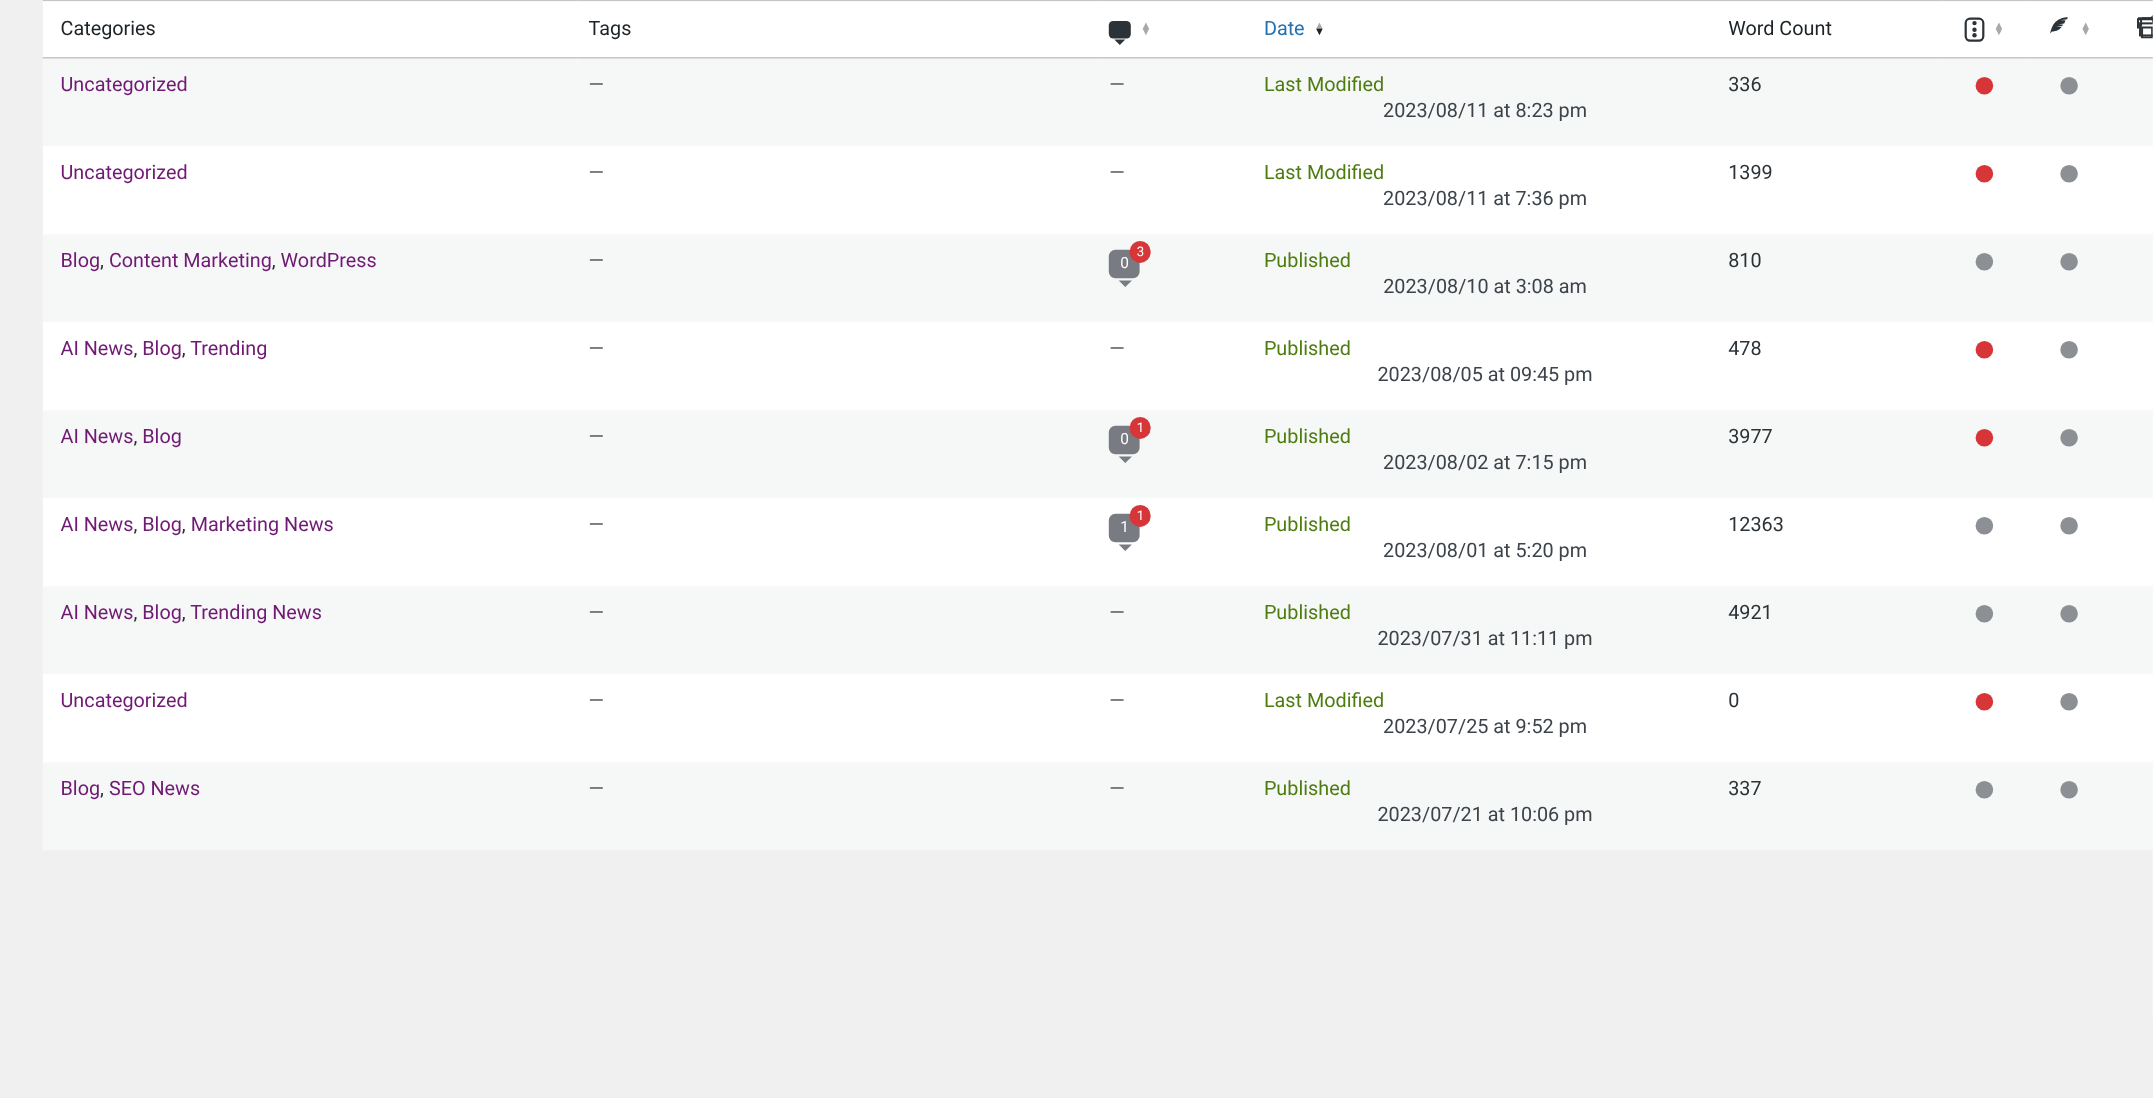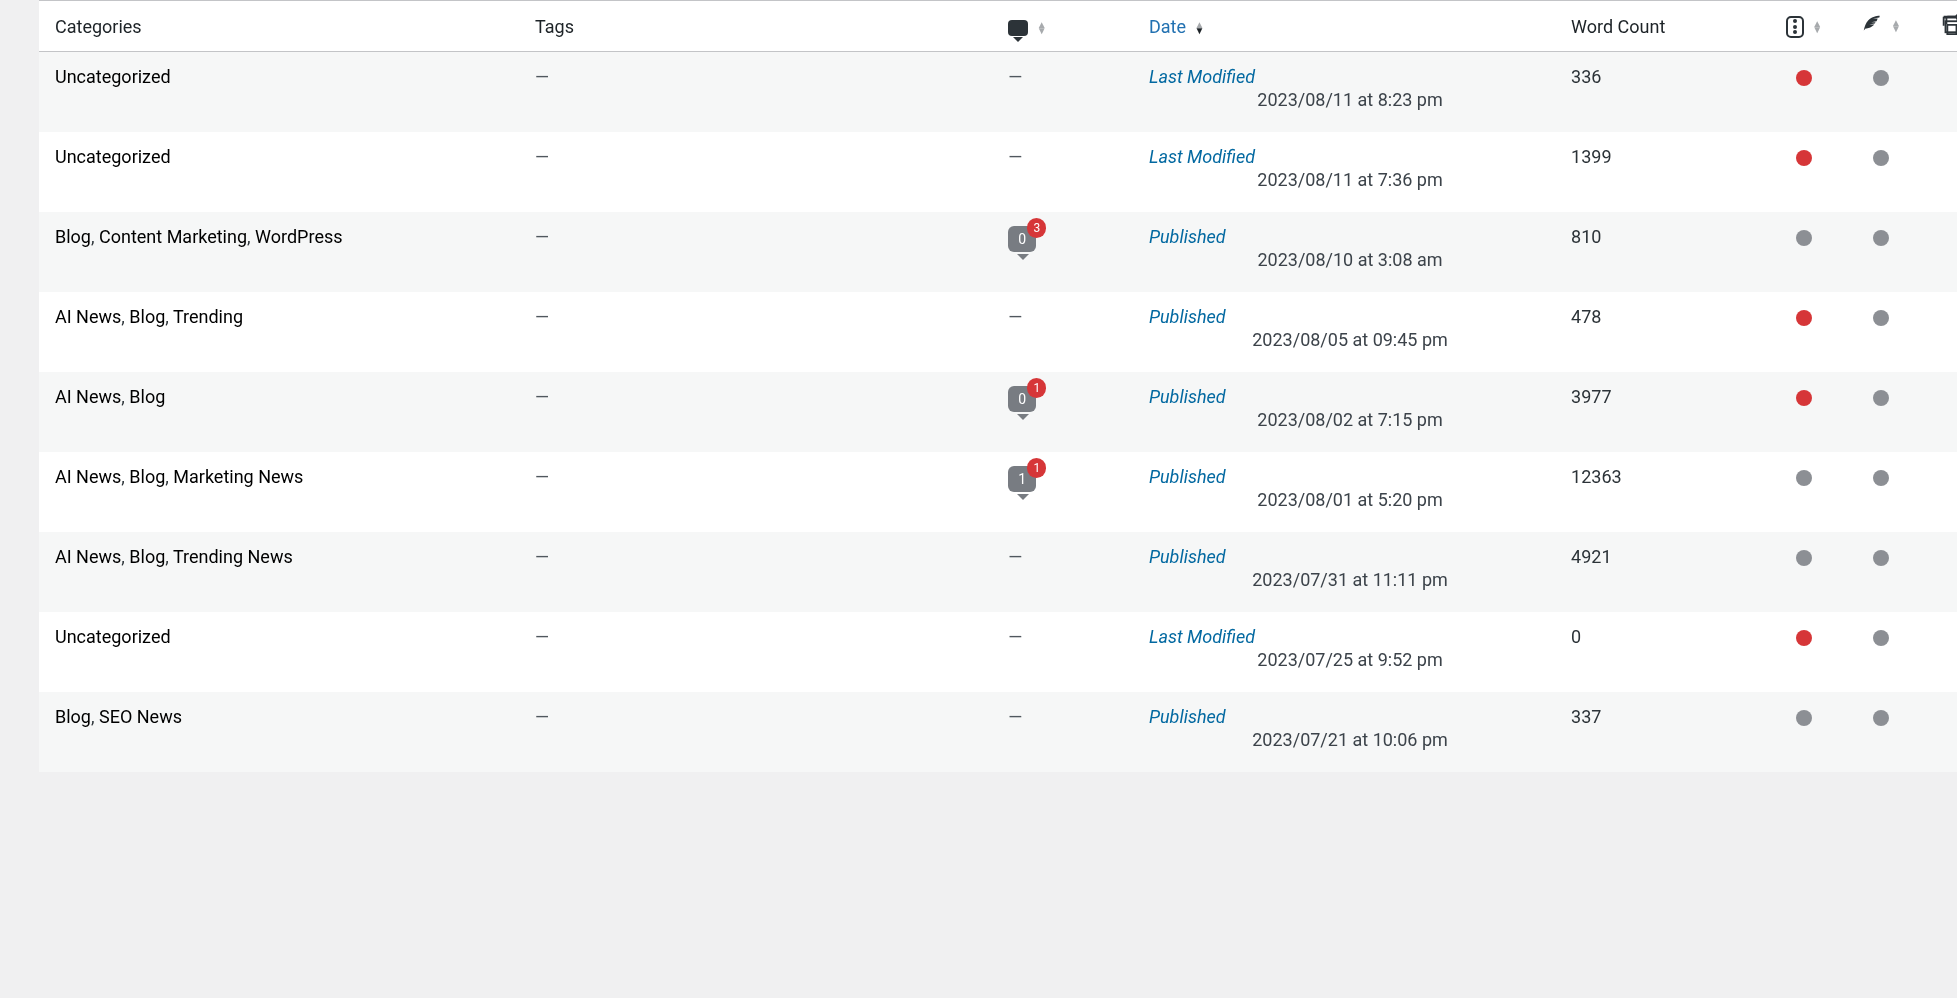--- a/index.html
+++ b/index.html
@@ -27,23 +27,23 @@
     vertical-align: middle;
   }
   tbody tr:nth-child(odd) { background: #f6f7f7; }
   tbody tr:nth-child(even) { background: #ffffff; }
   tbody td {
     padding: 14px 10px 22px 10px;
     vertical-align: top;
     font-size: 18px;
     color: #2c3338;
   }
-  a.link { color: #000000; text-decoration: none; cursor: pointer; }
+  a.link { color: #701a75; text-decoration: none; cursor: pointer; }
   .dash { color: #50575e; }
-  .date-status { color: #0369a1; font-style: italic; }
+  .date-status { color: #4d7c0f; }
   .date-time { color: #3c434a; margin-top: 2px; text-align: center; }
   .sort-arrows {
     display: inline-flex;
     flex-direction: column;
     line-height: 6px;
     font-size: 10px;
     color: #a7aaad;
     vertical-align: middle;
     margin-left: 4px;
   }

